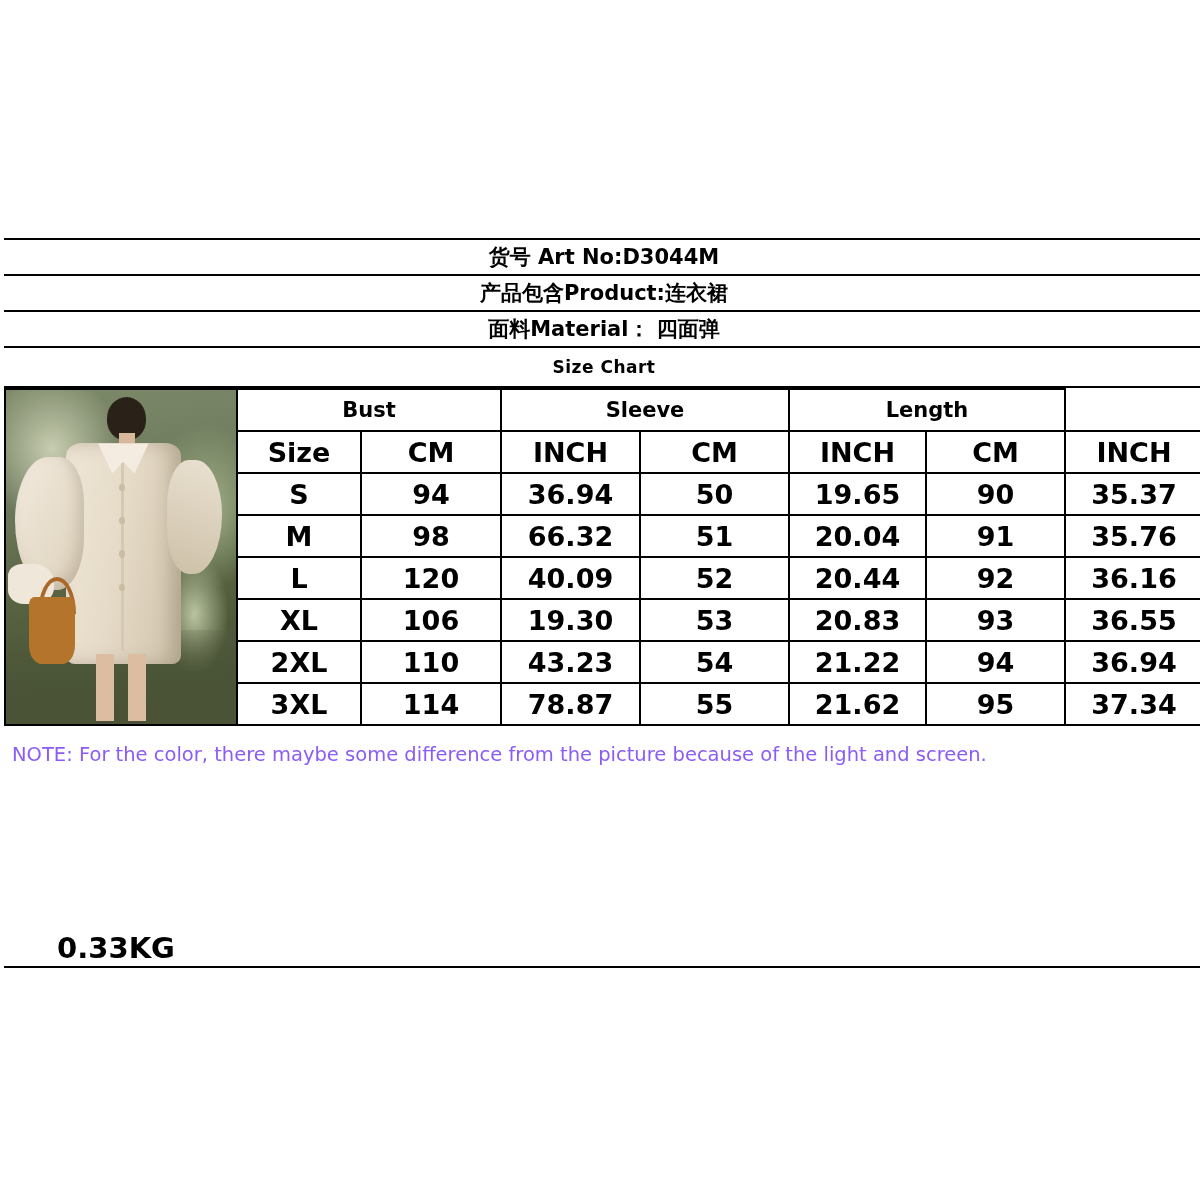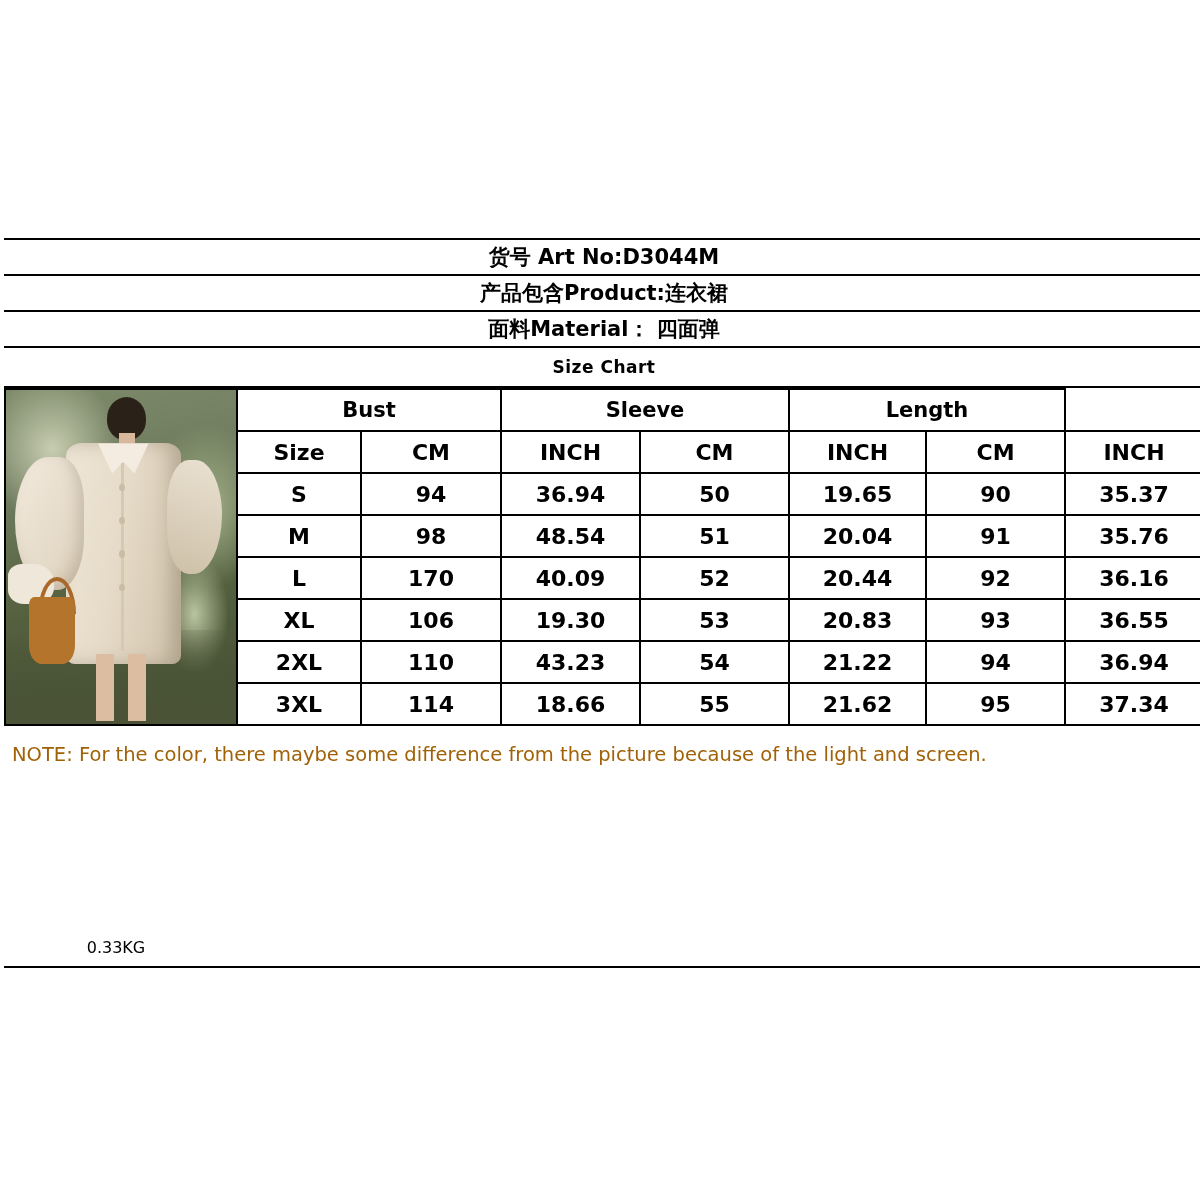--- a/index.html
+++ b/index.html
@@ -42,21 +42,21 @@
   table.chart {
     width: 1200px;
     border-collapse: collapse;
     table-layout: fixed;
   }
   table.chart td, table.chart th {
     border: 2px solid #000;
     text-align: center;
     vertical-align: middle;
     font-weight: bold;
-    font-size: 22px;
+    font-size: 27px;
     padding: 0;
     height: 40px;
   }
   table.chart th.grp {
     font-size: 21px;
   }
   
   table.chart tr > td:first-child,
   table.chart tr > th:first-child { border-left: 2px solid #000; }
   table.chart tr > td:last-child,
@@ -149,36 +149,36 @@
     border-radius: 50% 50% 0 0 / 100% 100% 0 0;
     background: transparent;
   }
   .photo .leg-l, .photo .leg-r {
     position: absolute; top: 79%; width: 8%; height: 20%;
     background: #dcbda2;
   }
   .photo .leg-l { left: 39%; }
   .photo .leg-r { left: 53%; }
 
-  .weight-cell { font-size: 16px; font-weight: normal; margin-top: 7px; }
+  .weight-cell { font-size: 29px; font-weight: bold; margin-top: 7px; }
 
   #notes {
     position: absolute;
     left: 0;
     top: 0;
     width: 1200px;
     box-sizing: border-box;
     padding: 14px 8px 0 8px;
   }
   .note-line {
     font-size: 19.5px;
     line-height: 30px;
     margin: 0 0 22px 0;
     font-family: "DejaVu Sans", sans-serif;
-    color: #a16207;
+    color: #8b5cf6;
   }
   #notes-wrap {
     position: relative;
   }
 </style>
 </head>
 <body>
 
 <div id="sheet">
 
@@ -244,30 +244,30 @@
         <td>36.94</td>
         <td>50</td>
         <td>19.65</td>
         <td>90</td>
         <td>35.37</td>
       </tr>
 
       <tr>
         <td>M</td>
         <td>98</td>
-        <td>48.54</td>
+        <td>66.32</td>
         <td>51</td>
         <td>20.04</td>
         <td>91</td>
         <td>35.76</td>
       </tr>
 
       <tr>
         <td>L</td>
-        <td>170</td>
+        <td>120</td>
         <td>40.09</td>
         <td>52</td>
         <td>20.44</td>
         <td>92</td>
         <td>36.16</td>
       </tr>
 
       <tr>
         <td>XL</td>
         <td>106</td>
@@ -284,21 +284,21 @@
         <td>43.23</td>
         <td>54</td>
         <td>21.22</td>
         <td>94</td>
         <td>36.94</td>
       </tr>
 
       <tr>
         <td>3XL</td>
         <td>114</td>
-        <td>18.66</td>
+        <td>78.87</td>
         <td>55</td>
         <td>21.62</td>
         <td>95</td>
         <td>37.34</td>
       </tr>
     </tbody>
   </table>
 
   <div id="notes-wrap">
     <div id="notes">

